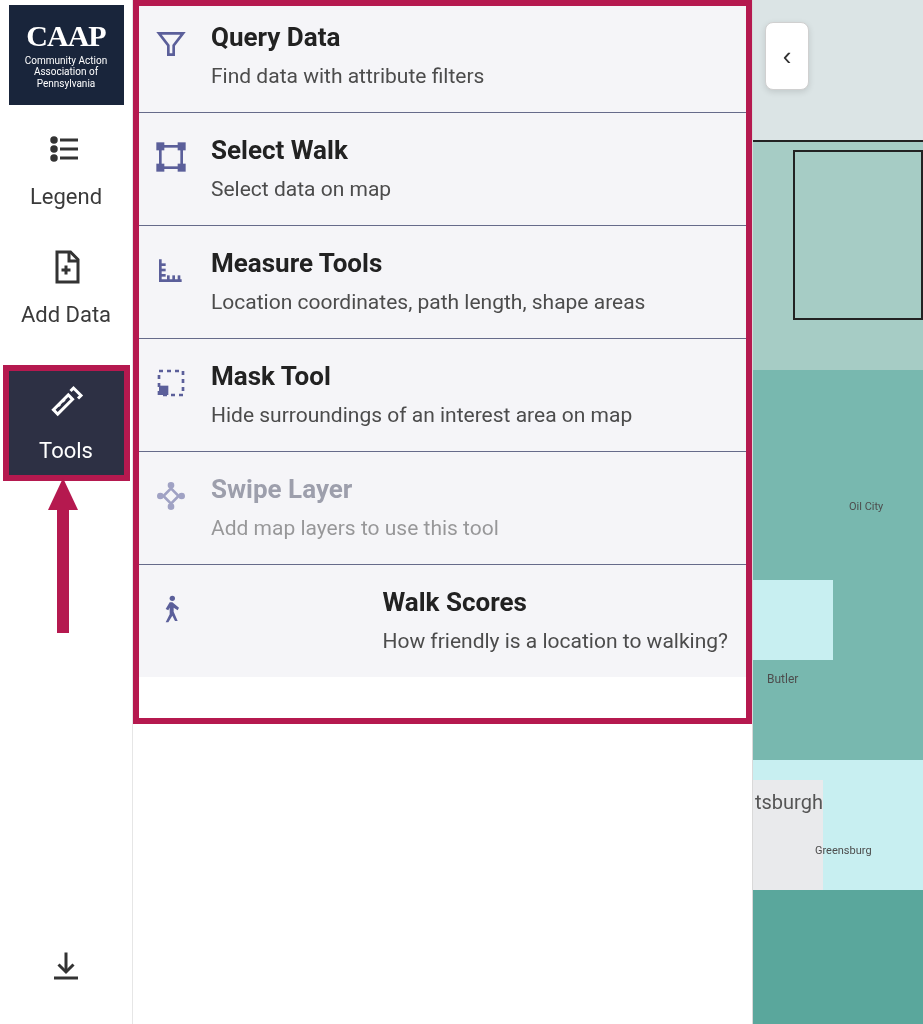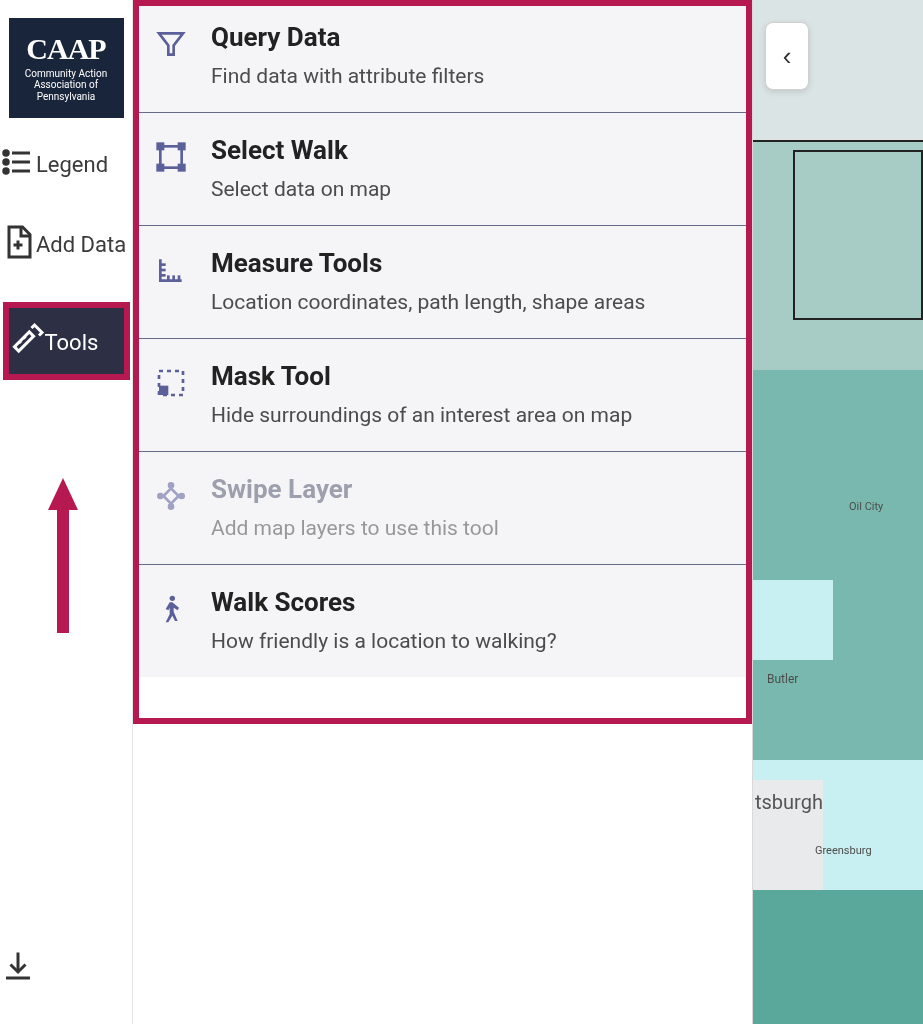--- a/index.html
+++ b/index.html
@@ -13,39 +13,39 @@
     display: flex;
     flex-direction: column;
     align-items: center;
     border-right: 1px solid #e6e6e6;
     background: #fff;
     position: relative;
   }
   .logo {
     width: 115px;
     height: 100px;
-    margin-top: 18px;
+    margin-top: 5px;
     background: #19253b;
     color: #fff;
     display: flex;
     flex-direction: column;
     justify-content: center;
     align-items: center;
     text-align: center;
     padding: 4px;
   }
   .logo-main { font-family: Georgia, serif; font-weight: bold; font-size: 30px; letter-spacing: -1px; line-height: 1; }
   .logo-sub { font-size: 10px; line-height: 1.15; margin-top: 4px; }
 
   .rail-item {
     width: 100%;
     display: flex;
-    flex-direction: row;
+    flex-direction: column;
     align-items: center;
-    gap: 0;
+    gap: 13px;
     padding: 26px 0 14px 0;
     color: #3a3a3a;
   }
   .rail-item.active {
     background: #2d3044;
     color: #fff;
     width: 115px;
     padding: 14px 0 12px 0;
     outline: 6px solid #b5194f;
     margin-top: 30px;
@@ -273,21 +273,21 @@
             <circle cx="4" cy="12" r="1.5" fill="currentColor"></circle>
             <circle cx="20" cy="12" r="1.5" fill="currentColor"></circle>
           </svg>
         </span>
         <div class="tool-text">
           <span class="tool-title">Swipe Layer</span>
           <span class="tool-desc">Add map layers to use this tool</span>
         </div>
       </li>
 
-      <li class="tool-item" style="border-bottom:none;">
+      <li class="tool-item" style="border-bottom:none;justify-content:space-between;">
         <span class="tool-icon">
           <svg viewBox="0 0 24 24" fill="currentColor">
             <circle cx="13" cy="4" r="2"></circle>
             <path d="M11 7l-3 5 2 1 1-2v5l-3 6h2l3-5 2 4h2l-3-7v-3l3 2 1-2-5-4z"></path>
           </svg>
         </span>
         <div class="tool-text">
           <span class="tool-title">Walk Scores</span>
           <span class="tool-desc">How friendly is a location to walking?</span>
         </div>

